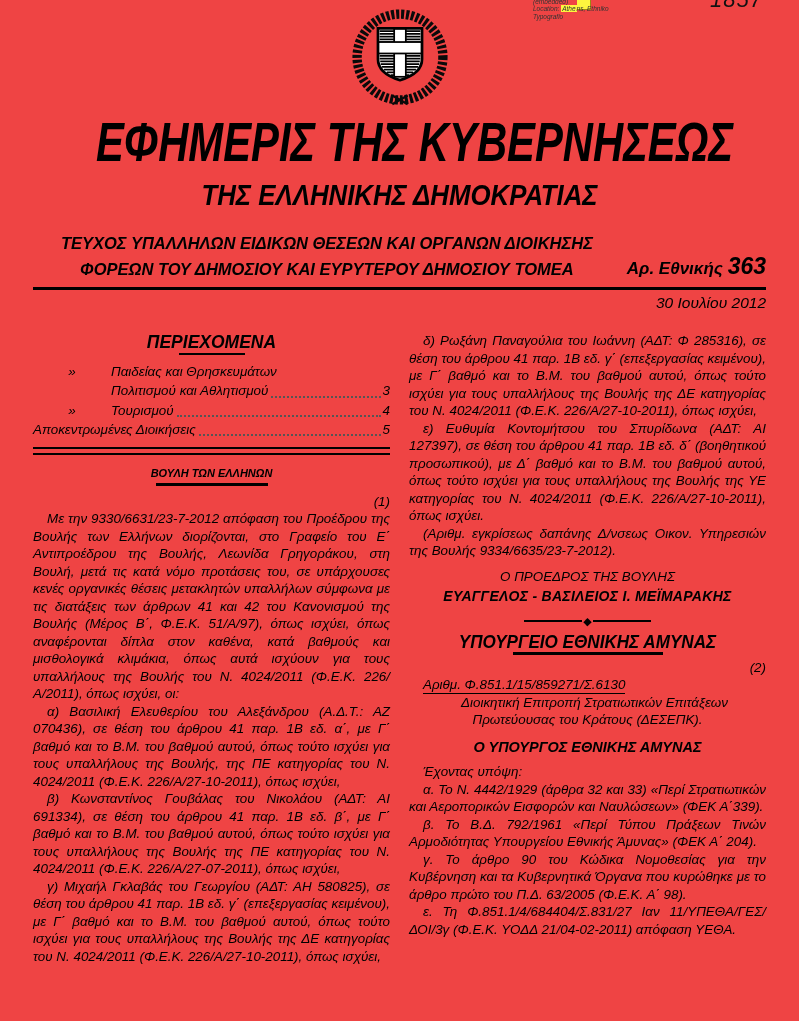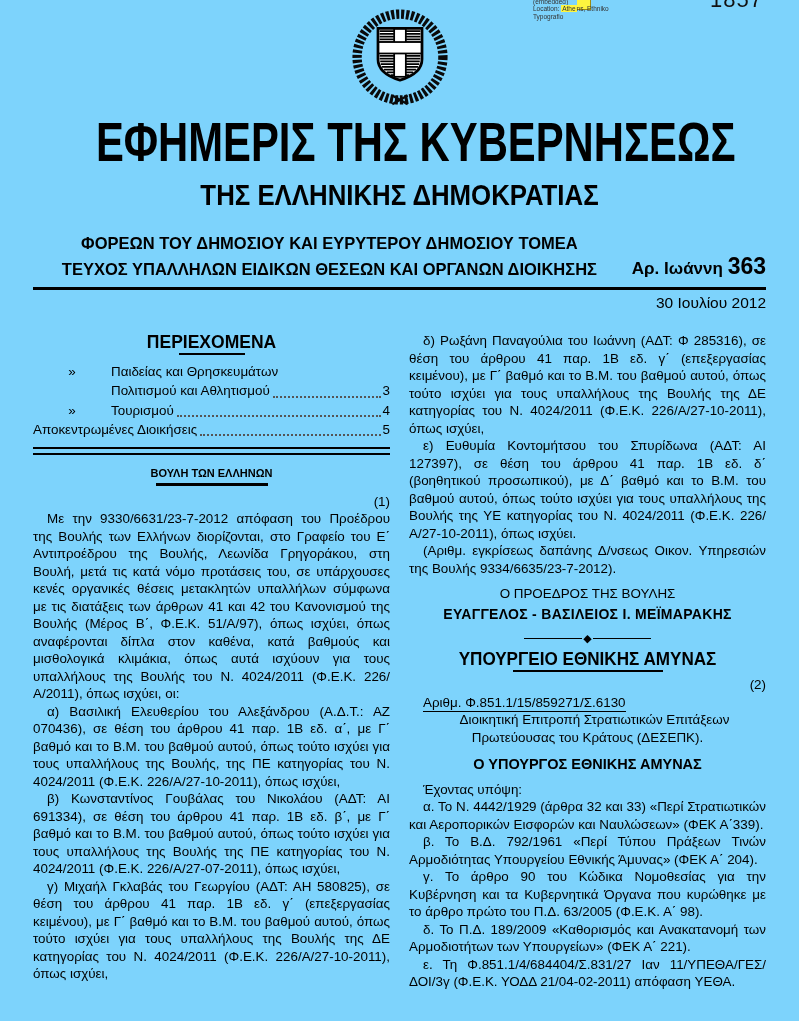--- a/index.html
+++ b/index.html
@@ -1,17 +1,17 @@
 <!DOCTYPE html>
 <html lang="el"><head>
 <meta charset="utf-8">
 <style>
   html,body{margin:0;padding:0;background:#fff;}
-  .page{position:relative;width:799px;height:1021px;background:#7dd3fc;color:#000;
-        font-family:"Liberation Sans","DejaVu Sans",sans-serif;overflow:hidden;}
+  .page{position:relative;width:799px;height:1021px;background:#ef4444;color:#000;
+        font-family:"Liberation Sans","DejaVu Sans",sans-serif;overflow:hidden;font-style:italic;}
 
   
   .pageno{position:absolute;top:-11px;right:36px;font-size:22px;line-height:22px;
           letter-spacing:1px;color:#111;}
 
   
   .stamp{position:absolute;top:-2px;left:533px;width:140px;font-size:6.5px;
          line-height:7.4px;color:#333;}
   .stamp .ln{position:relative;z-index:1;}
   .stamp-note{position:absolute;left:44px;top:-2px;width:13px;height:13px;
@@ -91,25 +91,25 @@
     <path d="M30 24 H70 V52 C70 62 60 68 50 71 C40 68 30 62 30 52 Z" fill="none" stroke="#000" stroke-width="2.5"></path>
   </svg>
 
   <div class="mast">
     <h1 class="title">ΕΦΗΜΕΡΙΣ ΤΗΣ ΚΥΒΕΡΝΗΣΕΩΣ</h1>
     <div class="subtitle">ΤΗΣ ΕΛΛΗΝΙΚΗΣ ΔΗΜΟΚΡΑΤΙΑΣ</div>
   </div>
 
   <div class="issue-wrap">
     <div class="issue-left">
+      <div>ΤΕΥΧΟΣ ΥΠΑΛΛΗΛΩΝ ΕΙΔΙΚΩΝ ΘΕΣΕΩΝ ΚΑΙ ΟΡΓΑΝΩΝ ΔΙΟΙΚΗΣΗΣ</div>
       <div>ΦΟΡΕΩΝ ΤΟΥ ΔΗΜΟΣΙΟΥ ΚΑΙ ΕΥΡΥΤΕΡΟΥ ΔΗΜΟΣΙΟΥ ΤΟΜΕΑ</div>
-      <div>ΤΕΥΧΟΣ ΥΠΑΛΛΗΛΩΝ ΕΙΔΙΚΩΝ ΘΕΣΕΩΝ ΚΑΙ ΟΡΓΑΝΩΝ ΔΙΟΙΚΗΣΗΣ</div>
     </div>
     <div class="issue-right">
-      <span>Αρ. Ιωάννη</span>
+      <span>Αρ. Εθνικής</span>
       <span class="issue-num">363</span>
     </div>
   </div>
   <div class="date-row">30 Ιουλίου 2012</div>
 
   <div class="cols">
 
     <div class="col">
       <h2 class="toc-head">ΠΕΡΙΕΧΟΜΕΝΑ</h2>
       <div class="bar w66"></div>
@@ -178,18 +178,17 @@
       <p class="body refline"><span>Αριθμ. Φ.851.1/15/859271/Σ.6130</span></p>
       <p class="body subject">Διοικητική Επιτροπή Στρατιωτικών Επιτάξεων Πρωτεύουσας του Κράτους (ΔΕΣΕΠΚ).</p>
       <div class="authority">Ο ΥΠΟΥΡΓΟΣ ΕΘΝΙΚΗΣ ΑΜΥΝΑΣ</div>
       <p class="body">Έχοντας υπόψη:</p>
 
       <div>
 
       <p class="body">α. Το Ν. 4442/1929 (άρθρα 32 και 33) «Περί Στρατιωτικών και Αεροπορικών Εισφορών και Ναυλώσεων» (ΦΕΚ Α΄339).</p>
           <p class="body">β. Το Β.Δ. 792/1961 «Περί Τύπου Πράξεων Τινών Αρμοδιότητας Υπουργείου Εθνικής Άμυνας» (ΦΕΚ Α΄ 204).</p>
           <p class="body">γ. Το άρθρο 90 του Κώδικα Νομοθεσίας για την Κυβέρνηση και τα Κυβερνητικά Όργανα που κυρώθηκε με το άρθρο πρώτο του Π.Δ. 63/2005 (Φ.Ε.Κ. Α΄ 98).</p>
-          <p class="body">δ. Το Π.Δ. 189/2009 «Καθορισμός και Ανακατανομή των Αρμοδιοτήτων των Υπουργείων» (ΦΕΚ Α΄ 221).</p>
           <p class="body">ε. Τη Φ.851.1/4/684404/Σ.831/27 Ιαν 11/ΥΠΕΘΑ/ΓΕΣ/ΔΟΙ/3γ (Φ.Ε.Κ. ΥΟΔΔ 21/04-02-2011) απόφαση ΥΕΘΑ.</p>
         </div>
     </div>
   </div>
 </div>
 
 </body></html>

